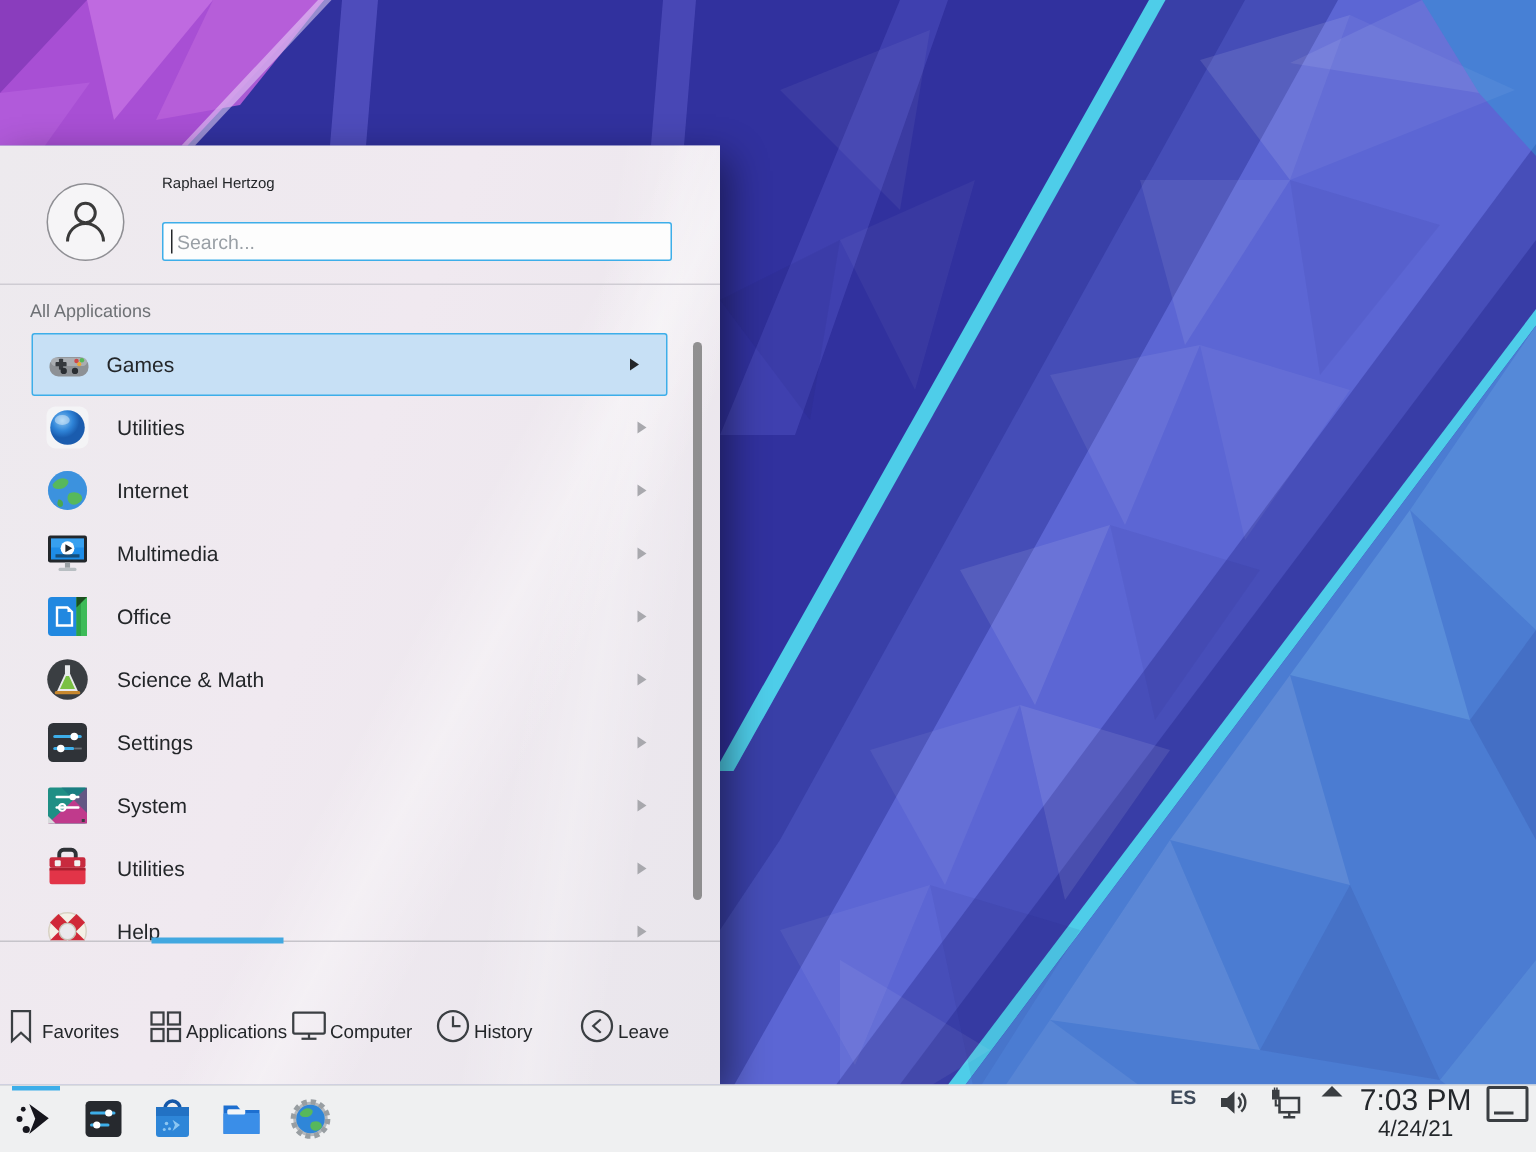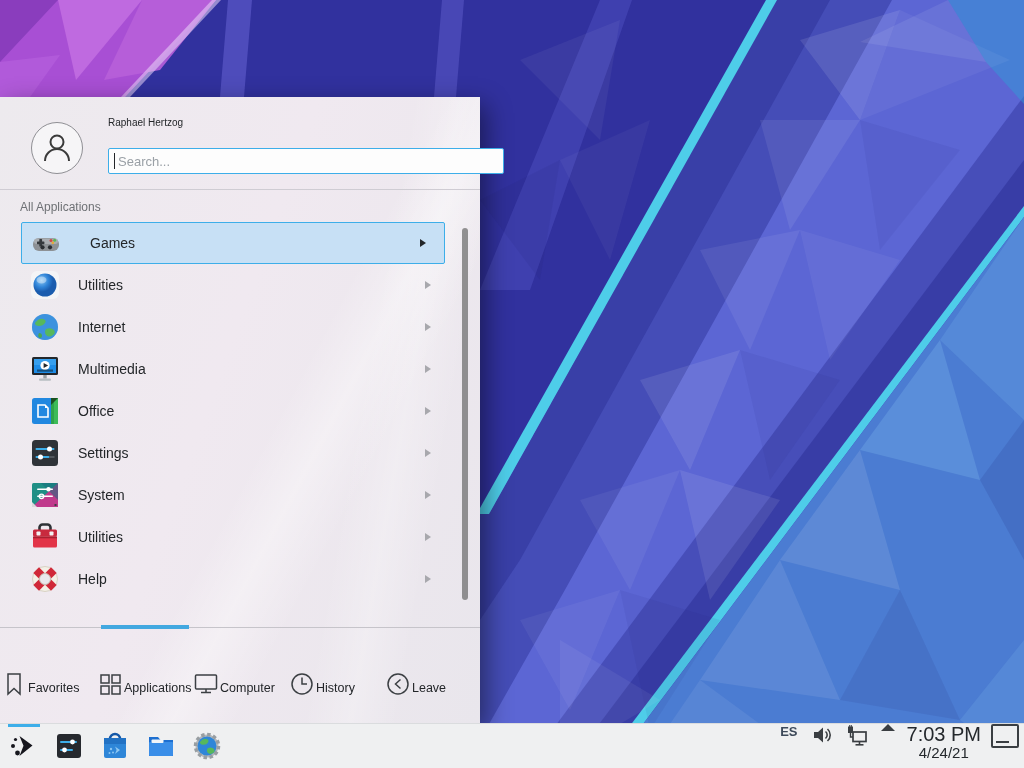--- a/index.html
+++ b/index.html
@@ -21,21 +21,21 @@
     background:
       linear-gradient(118deg, transparent 55%, rgba(255,255,255,.35) 62%, transparent 70%),
       linear-gradient(100deg, transparent 70%, rgba(255,255,255,.25) 78%, transparent 86%);
   }
   .kh-header { position: absolute; left:0; top:0; width:100%; height:93px; border-bottom:1px solid #cfccd3; }
   .avatar {
     position:absolute; left:31px; top:25px; width:52px; height:52px; border-radius:50%;
     border:1px solid #8f8f94; background:#f6f5f7; display:flex; align-items:center; justify-content:center;
   }
   .user-name { position:absolute; left:108px; top:20px; font-size:10px; color:#232629; }
-  .search-wrap { position:absolute; left:108px; top:51px; width:396px; height:26px; }
+  .search-wrap { position:absolute; left:108px; top:51px; width:340px; height:26px; }
   .search-wrap input {
     width:100%; height:100%; border:1px solid #3daee9; border-radius:2px; background:#fdfdfd;
     font-family:inherit; font-size:13px; color:#232629; padding-left:9px; outline:none;
   }
   .search-wrap input::placeholder { color:#9aa0a6; }
   .text-caret { position:absolute; left:6px; top:5px; width:1px; height:16px; background:#232629; }
 
   .section-label { position:absolute; left:20px; top:103px; font-size:12px; color:#6e7175; }
 
   .cat-list { position:absolute; left:0; top:125px; width:100%; height:405px; overflow:hidden; }
@@ -44,21 +44,21 @@
   .cat-label { position:absolute; left:78px; font-size:14px; color:#232629; }
   .cat-arrow {
     position:absolute; left:425px; width:0; height:0;
     border-left:6px solid #a8a8ad; border-top:4.5px solid transparent; border-bottom:4.5px solid transparent;
   }
   .cat-row.active {
     margin:0 35px 0 21px; height:42px;
     background:#c7e0f5; border:1px solid #3daee9; border-radius:2px;
   }
   .cat-row.active .cat-icon { left:8px; }
-  .cat-row.active .cat-label { left:68px;text-align:center; }
+  .cat-row.active .cat-label { left:49px;text-align:center; }
   .cat-row.active .cat-arrow { left:398px; border-left-color:#232629; }
 
   .scrollbar-thumb {
     position:absolute; right:12px; top:131px; width:6px; height:372px;
     background:#787878; border-radius:3px; opacity:.8;
   }
 
   .kh-footer { position:absolute; left:0; bottom:0; width:100%; height:96px; border-top:1px solid #c6c4ca; display:flex; }
   .tab-indicator { position:absolute; left:101px; top:-3px; width:88px; height:4px; background:#42a8e0; }
   .tab { flex:1 1 0; display:flex; flex-direction:row; align-items:center; padding-top:16px; cursor:default; }
@@ -248,20 +248,32 @@
             <rect x="22" y="3" width="3" height="26" fill="#2ea348"></rect>
             <polygon points="22,3 29,3 22,10" fill="#1b4f20"></polygon>
             <path d="M9 10 h7 l3 3 v9 h-10 z" fill="none" stroke="#ffffff" stroke-width="1.6"></path>
             <polygon points="16,10 19,13 16,13" fill="#ffffff"></polygon>
           </svg>
         </span>
         <span class="cat-label">Office</span>
         <span class="cat-arrow"></span>
       </div>
 
+      <div class="cat-row">
+        <span class="cat-icon">
+          <svg width="32" height="32" viewBox="0 0 32 32">
+            <circle cx="16" cy="16" r="13.5" fill="#3a3e42"></circle>
+            <rect x="14.3" y="6.5" width="3.4" height="7" fill="#e8eaec"></rect>
+            <polygon points="10,23 22,23 17.4,13 14.6,13" fill="#7ac143" stroke="#e8eaec" stroke-width="1.2"></polygon>
+            <rect x="7.5" y="23.6" width="17" height="2.2" rx="1" fill="#c8882e"></rect>
+          </svg>
+        </span>
+        <span class="cat-label">Science &amp; Math</span>
+        <span class="cat-arrow"></span>
+      </div>
 
       <div class="cat-row">
         <span class="cat-icon">
           <svg width="32" height="32" viewBox="0 0 32 32">
             <rect x="3" y="3" width="26" height="26" rx="3.5" fill="#2f3338"></rect>
             <rect x="6.5" y="11" width="19" height="2" rx="1" fill="#3daee9"></rect>
             <circle cx="20.5" cy="12" r="2.5" fill="#ffffff"></circle>
             <rect x="6.5" y="19" width="14" height="2" rx="1" fill="#3daee9"></rect>
             <rect x="20.5" y="19.4" width="5" height="1.2" fill="#6a7076"></rect>
             <circle cx="11.5" cy="20" r="2.5" fill="#ffffff"></circle>

